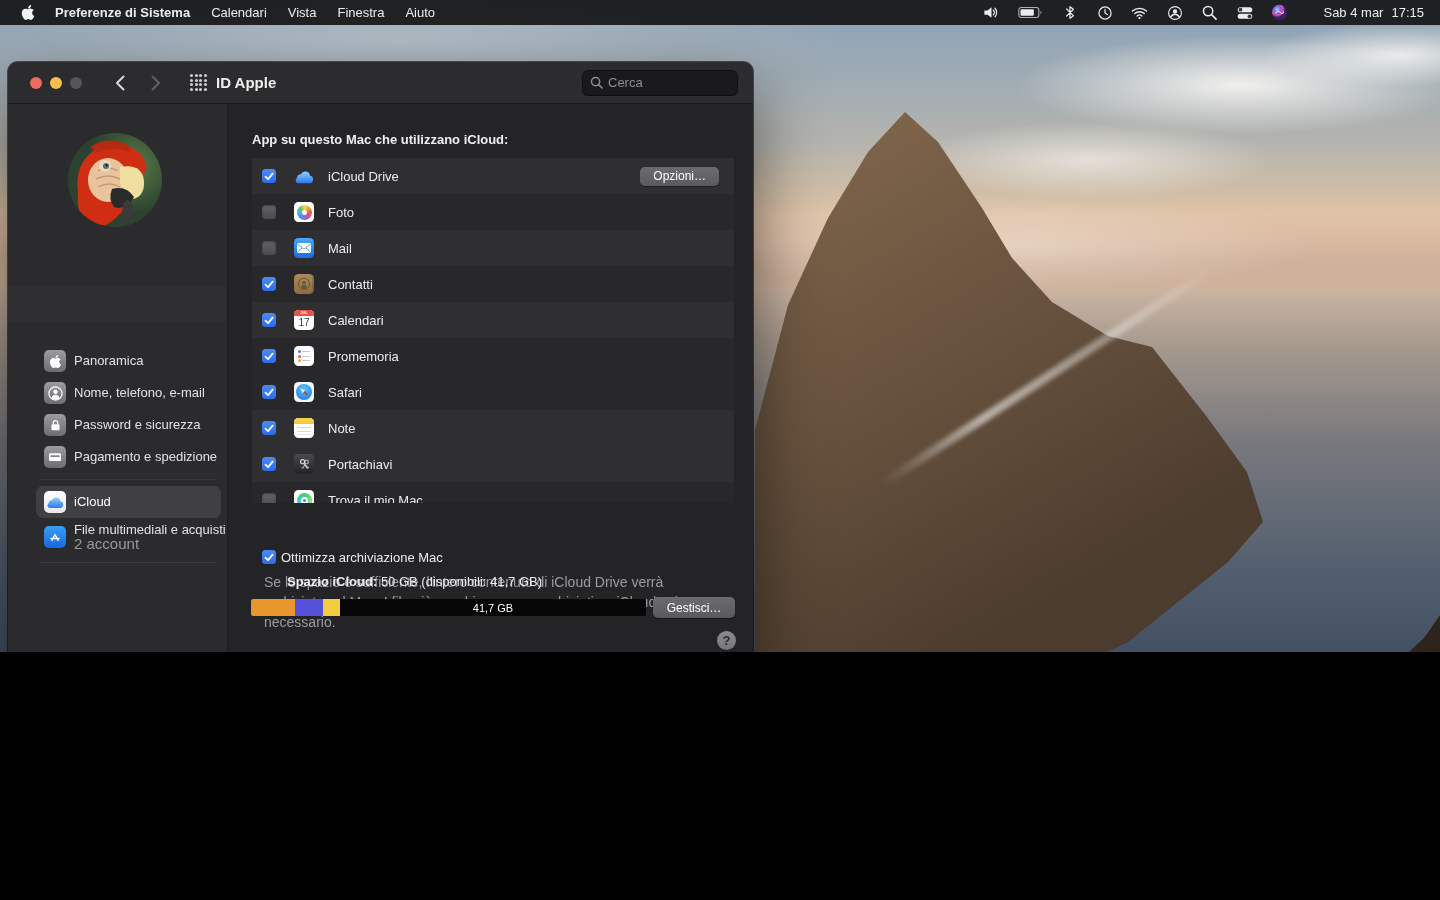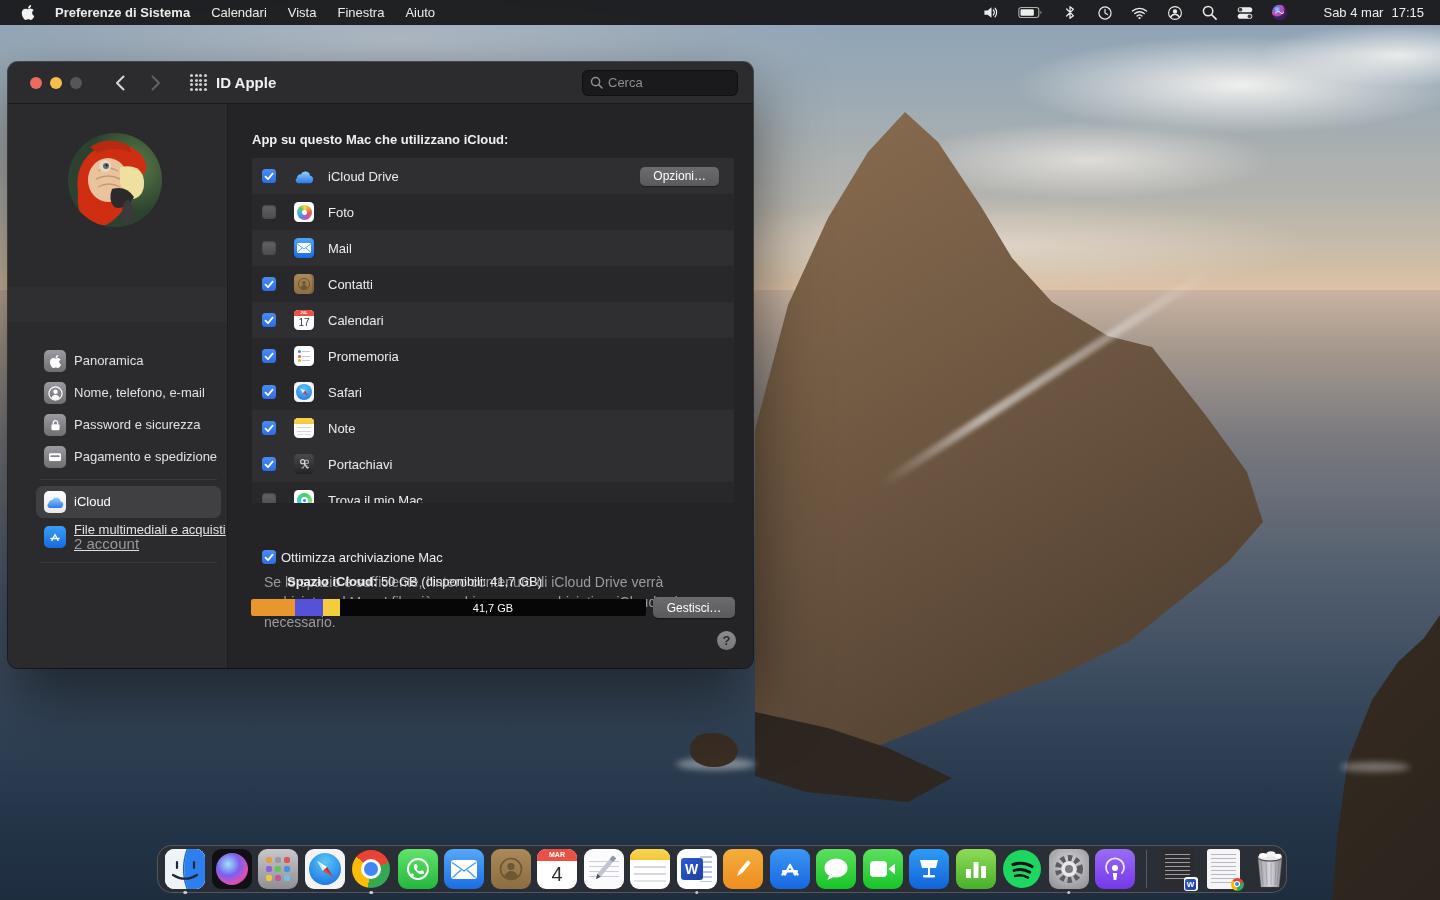--- a/index.html
+++ b/index.html
@@ -1,18 +1,18 @@
 <!DOCTYPE html>
 <html><head>
 <meta charset="utf-8">
 <style>
   * { margin:0; padding:0; box-sizing:border-box; }
   html,body { width:1440px; height:900px; overflow:hidden; background:#000;
     font-family:"Liberation Sans", sans-serif; -webkit-font-smoothing:antialiased; }
-  .desktop { position:relative; width:1440px; height:900px; overflow:hidden; }
+  .desktop { position:relative; width:1440px; height:652px; overflow:hidden; }
 
   
   .wp { position:absolute; inset:0; }
   .wp-sky { position:absolute; inset:0;
     background:linear-gradient(180deg,#8ba2b8 0%,#9fabb3 12%,#b5b4ae 22%,#cebda7 29%,#e0c3a7 33%,#dcbca2 36%,#cfb29c 40%); }
   .wp-clouds { position:absolute; inset:0; background:
     radial-gradient(ellipse 320px 70px at 1240px 85px, rgba(255,252,248,.85), transparent 70%),
     radial-gradient(ellipse 260px 55px at 1090px 160px, rgba(250,244,238,.65), transparent 70%),
     radial-gradient(ellipse 200px 45px at 1400px 55px, rgba(255,252,248,.8), transparent 70%),
     radial-gradient(ellipse 420px 60px at 1000px 245px, rgba(244,235,226,.5), transparent 75%),
@@ -78,21 +78,21 @@
   .side-row.sel .side-label{ color:#fff; }
   .side-row .sicon { width:22px; height:22px; border-radius:5px; margin-left:14px; flex:none;
     display:flex; align-items:center; justify-content:center; }
   .side-row.sel .sicon { margin-left:0; }
   .sicon.gray { background:linear-gradient(180deg,#9a9aa0,#6e6e73); }
   .sicon.white { background:linear-gradient(180deg,#fdfdfd,#e8e8ea); }
   .sicon.blue { background:linear-gradient(180deg,#37a0f4,#1668e3); }
   .side-label { margin-left:8px; line-height:14px; }
   .side-sub { font-size:15px; color:#98989d; }
   .side-div { height:1px; background:#3a3a3d; margin:6px 10px; }
-  .side-tall { height:38px;text-decoration:underline; }
+  .side-tall { height:38px; }
 
   .content { position:relative; flex:1; background:#242427; }
   .list-header { position:absolute; left:24px; top:28px; font-size:13px; font-weight:bold; color:#efeff1; }
   .app-list { position:absolute; left:24px; top:54px; width:482px; height:345px; overflow:hidden; border-radius:1px; }
   .app-row { height:36px; display:flex; align-items:center; padding-left:10px; }
   .app-row.odd { background:#2f2f32; }
   .app-row.even { background:#28282b; }
   .cb { width:14px; height:14px; border-radius:3.5px; flex:none; display:flex; align-items:center; justify-content:center; }
   .cb.on { background:linear-gradient(180deg,#4a8bf5,#2e6ce8); }
   .cb.off { background:linear-gradient(180deg,#646467,#4b4b4e); box-shadow:inset 0 1px 2px rgba(0,0,0,.35); }

